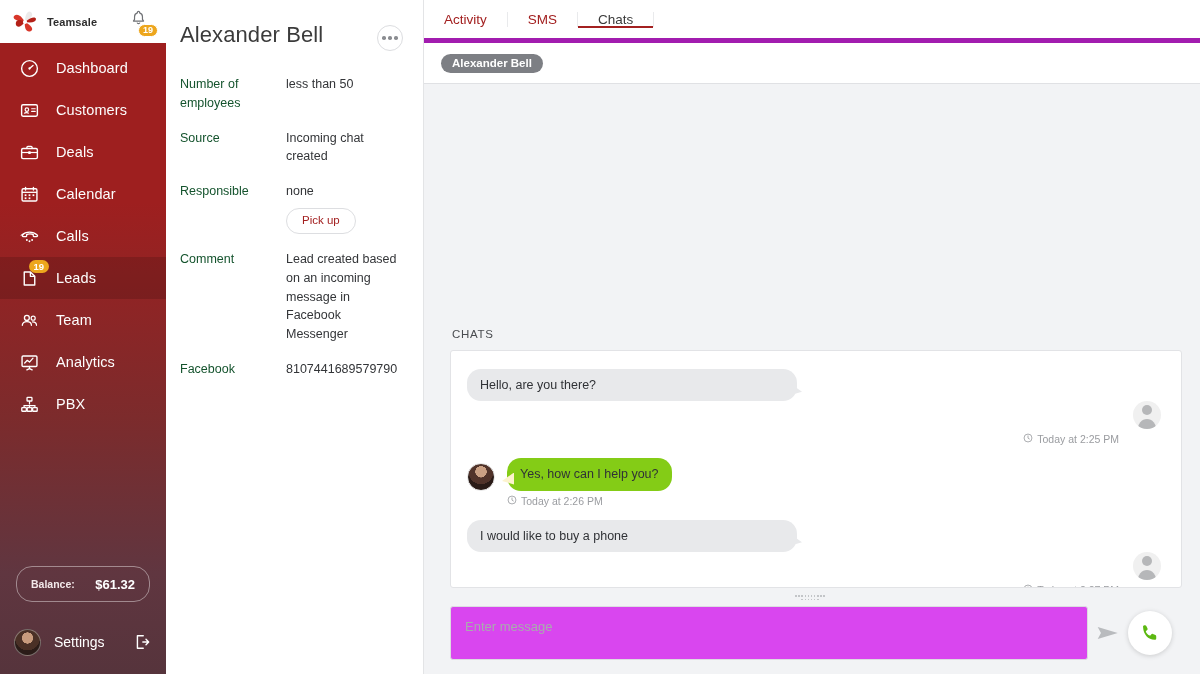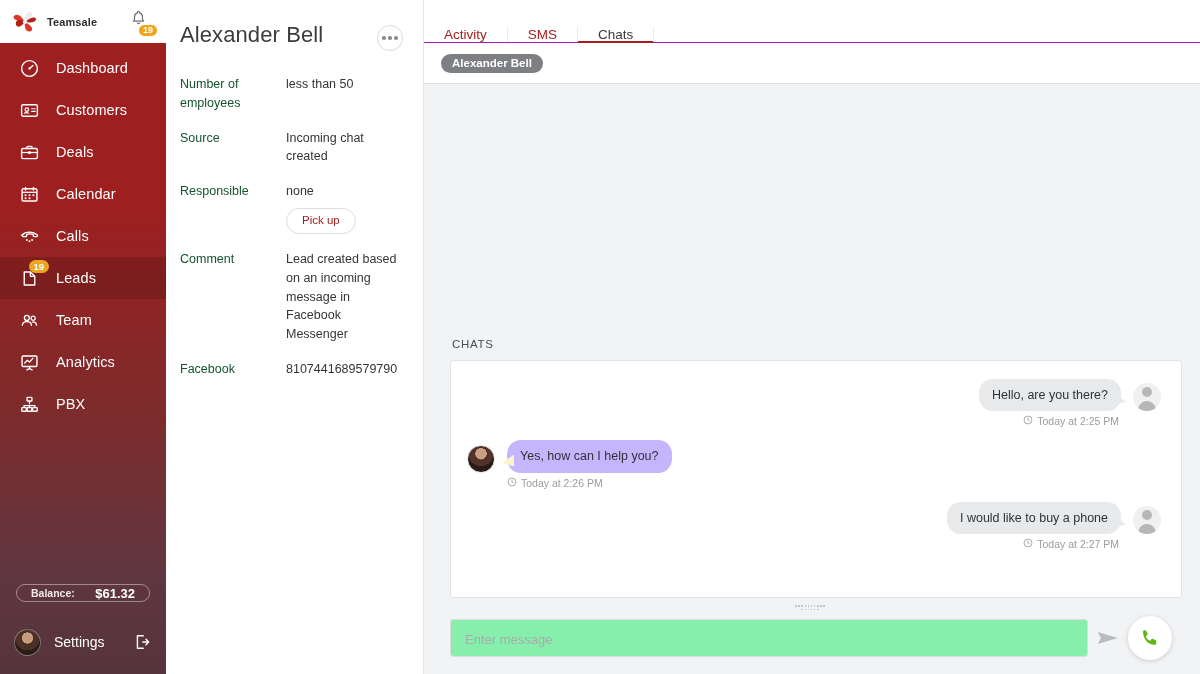--- a/index.html
+++ b/index.html
@@ -51,21 +51,21 @@
   }
   .nav-badge {
     position: absolute; top: -5px; left: 13px;
     background: #eda61d; color: #fff; font-size: 9.5px; font-weight: 700;
     border-radius: 9px; padding: 1.5px 4.5px; line-height: 1; min-width: 18px;
     text-align: center;
   }
 
   .sb-spacer { flex: 1 1 auto; }
   .balance-pill {
-    margin: 0 16px 14px; height: 18px; border: 1px solid rgba(255,255,255,.42);
+    margin: 0 16px 14px; height: 36px; border: 1px solid rgba(255,255,255,.42);
     border-radius: 16px; display: flex; align-items: center;
     justify-content: space-between; padding: 0 14px; cursor: pointer;
   }
   .balance-label { color: #f2e8e9; font-size: 10.5px; font-weight: 700; }
   .balance-val { color: #ffffff; font-size: 13px; font-weight: 700; }
 
   .settings-row {
     height: 52px; display: flex; align-items: center; padding: 0 14px 0 14px;
     margin-bottom: 6px;
   }
@@ -104,22 +104,22 @@
   .f-value { font-size: 12.5px; color: #333538; line-height: 1.5; flex: 1 1 auto; }
   .chip-btn {
     display: inline-block; margin-top: 7px; border: 1px solid #dddee1;
     border-radius: 13px; padding: 3.5px 15px; font-size: 11.5px;
     color: #a32020; background: #fff; cursor: pointer;
   }
 
   
   .chat-panel { flex: 1 1 auto; height: 674px; display: flex; flex-direction: column; background: #f2f3f5; }
   .tabs {
-    height: 43px; background: #fff; display: flex; align-items: flex-end;
-    flex: 0 0 43px; border-bottom: 1px solid #a21caf;
+    height: 43px; background: #fff; display: flex; align-items: center;
+    flex: 0 0 43px; border-bottom: 5px solid #a21caf;
   }
   .tab {
     display: flex; align-items: center; padding: 0 20px; font-size: 13.5px;
     color: #a32020; cursor: pointer; position: relative;
     border-right: 1px solid #e9eaec;
   }
   .tab.active { color: #3a3a3a; }
   .tab.active::after {
     content: ""; position: absolute; left: 0; right: 0; bottom: -1px;
     height: 2px; background: #a32020;
@@ -141,28 +141,28 @@
   .chats-label {
     font-size: 11.5px; color: #4a4c50; letter-spacing: .7px;
     padding: 0 0 10px 14px;
   }
   .chat-box {
     background: #fff; border: 1px solid #e2e3e6; border-radius: 3px;
     height: 238px; margin: 0 0 0 12px; padding: 18px 20px 0 16px;
     position: relative; overflow: hidden;
   }
   .msg { display: flex; margin-bottom: 4px; }
-  .msg.out { justify-content: flex-end; }
+  .msg.out { justify-content: flex-end; flex-direction: column; }
   .msg.in { justify-content: flex-start; }
   .bubble {
     position: relative; font-size: 12.5px; color: #303236; line-height: 1.3;
     padding: 8px 13px; border-radius: 14px; max-width: 330px;
   }
   .bubble.grey { background: #e8e9eb; }
-  .bubble.yellow { background: #c4b5fd; text-align: right; }
+  .bubble.yellow { background: #84cc16; text-align: right; }
   .bubble.grey::after {
     content: ""; position: absolute; right: -5px; bottom: 6px;
     width: 12px; height: 12px; background: #e8e9eb;
     clip-path: polygon(0 0, 100% 70%, 0 100%);
   }
   .bubble.yellow::after {
     content: ""; position: absolute; left: -5px; bottom: 6px;
     width: 12px; height: 12px; background: #fcf3cd;
     clip-path: polygon(100% 0, 0 70%, 100% 100%);
   }
@@ -196,21 +196,21 @@
 
   .composer-area { flex: 0 0 auto; padding: 0 0 14px 0; position: relative; }
   .grip {
     width: 30px; height: 6px; margin: 7px auto 5px;
     display: flex; flex-wrap: wrap; gap: 1.5px; justify-content: center;
     cursor: ns-resize;
   }
   .grip i { width: 1.6px; height: 1.6px; background: #c3c5c8; display: block; }
   .composer { display: flex; align-items: center; padding: 0 10px 0 12px; }
   .msg-input {
-    flex: 1 1 auto; height: 38px; background: #86efac; border: 1px solid #dcdde0;
+    flex: 1 1 auto; height: 54px; background: #d946ef; border: 1px solid #dcdde0;
     border-radius: 3px; padding: 12px 14px; font-size: 13px; color: #333;
     font-family: "Liberation Sans", sans-serif; resize: none; outline: none;
   }
   .msg-input::placeholder { color: #a9abae; }
   .send-btn {
     width: 40px; flex: 0 0 40px; display: flex; align-items: center;
     justify-content: center; cursor: pointer;
   }
   .call-btn {
     width: 44px; height: 44px; flex: 0 0 44px; border-radius: 50%;

